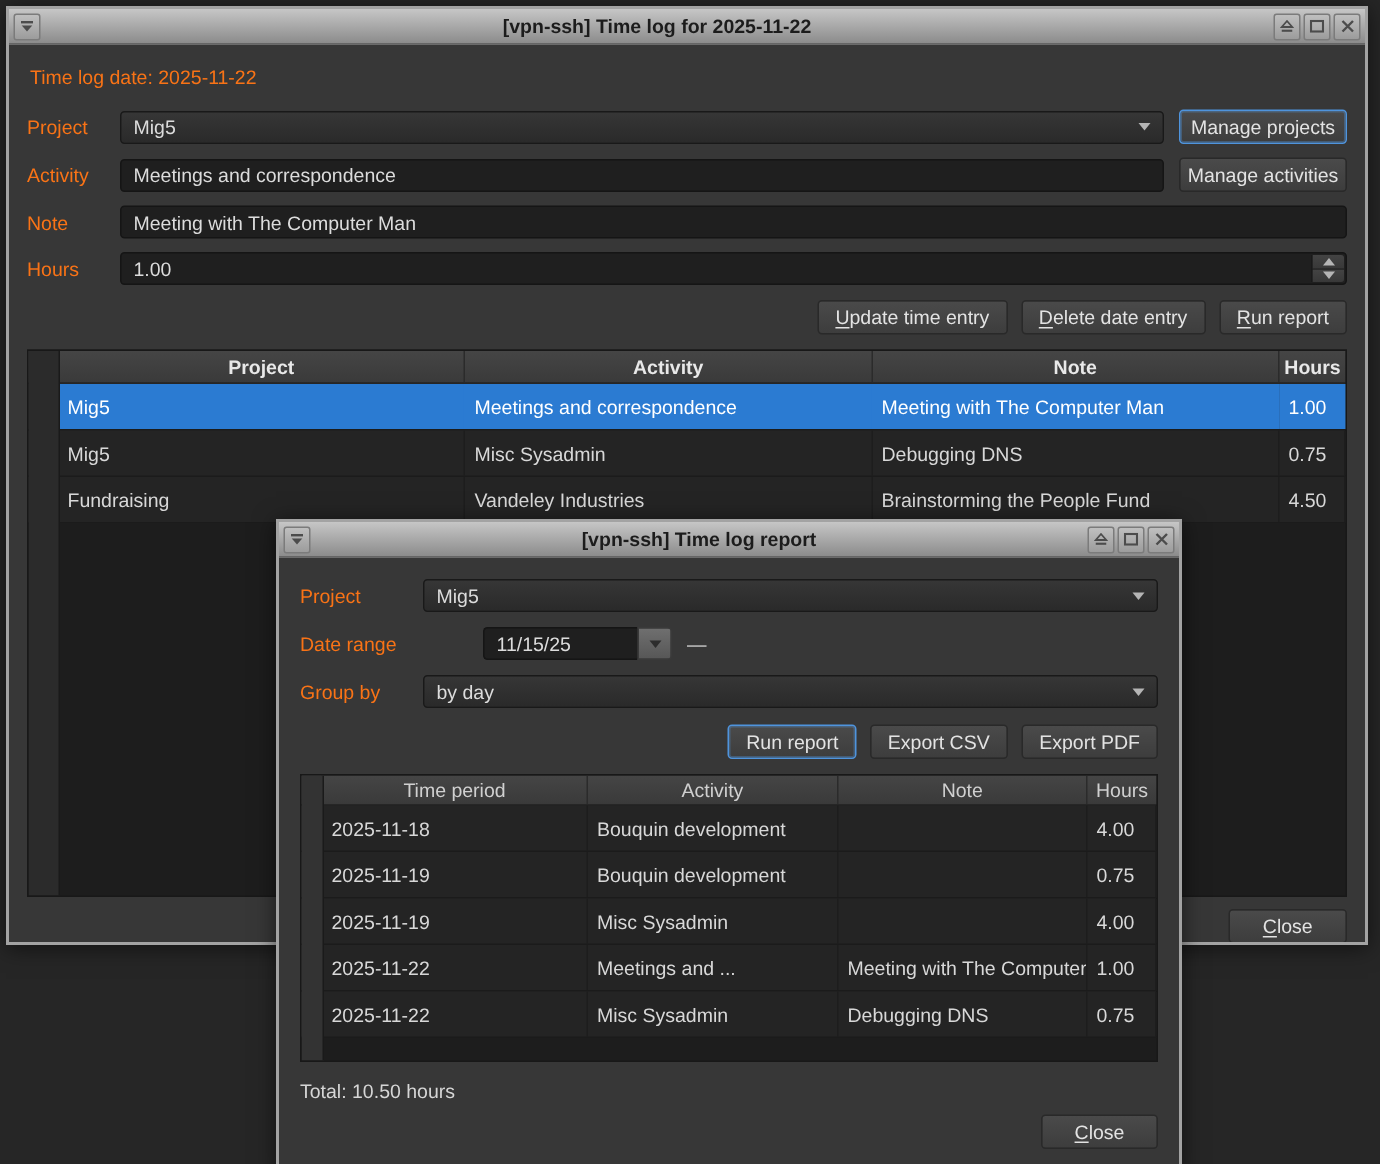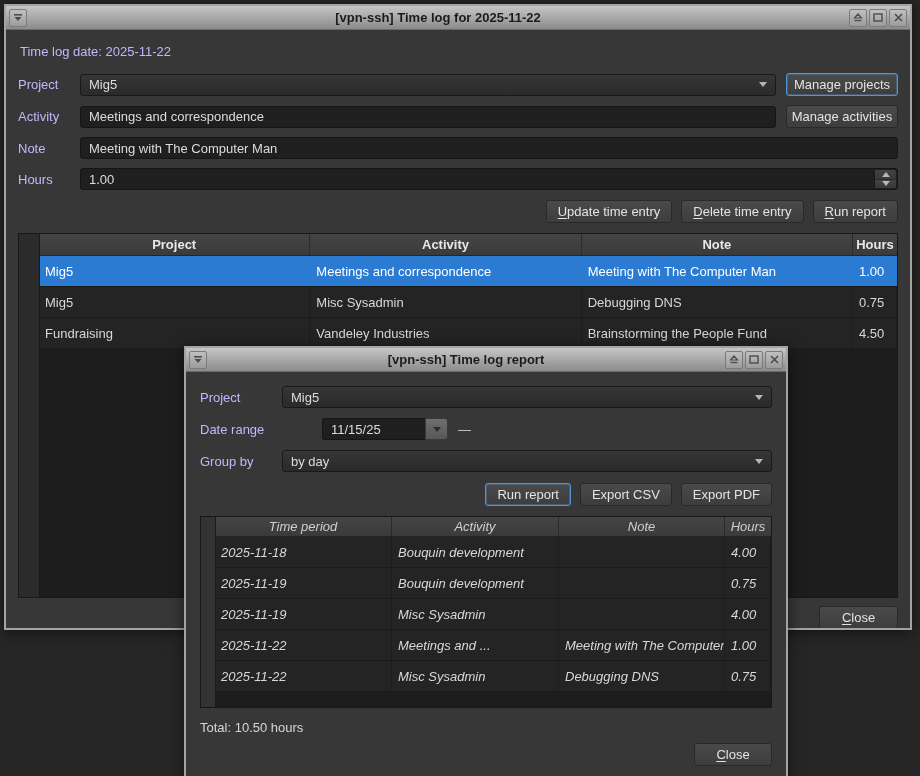--- a/index.html
+++ b/index.html
@@ -32,21 +32,21 @@
   .tb-group{display:flex;gap:2px;z-index:2;}
   .tb-btn{
     width:18px;height:18px;box-sizing:border-box;
     background:linear-gradient(#bfbfbf,#9c9c9c);
     border:1px solid #7b7b7b;border-radius:2px;
     display:flex;align-items:center;justify-content:center;
     padding:0;
   }
   
   .content{padding:8px 12px 10px 12px;box-sizing:border-box;height:calc(100% - 24px);overflow:hidden;}
-  .label{color:#c4b5fd;white-space:nowrap;}
+  .label{color:#f97316;white-space:nowrap;}
   .entry{
     box-sizing:border-box;height:22px;
     background:#1f1f1f;border:1px solid #151515;border-radius:3px;
     color:#dcdcdc;display:flex;align-items:center;padding:0 8px;
     white-space:nowrap;overflow:hidden;
   }
   .combo{
     box-sizing:border-box;height:22px;
     background:linear-gradient(#363636,#2a2a2a);
     border:1px solid #191919;border-radius:3px;
@@ -90,21 +90,21 @@
   .tri-up{width:0;height:0;border-left:4px solid transparent;border-right:4px solid transparent;border-bottom:5px solid #b5b5b5;}
   .tri-dn{width:0;height:0;border-left:4px solid transparent;border-right:4px solid transparent;border-top:5px solid #b5b5b5;}
   .actions{display:flex;justify-content:flex-end;gap:9px;margin-top:10px;}
   
   .tview{
     margin-top:10px;position:relative;
     background:#1d1d1d;border:1px solid #181818;box-sizing:border-box;overflow:hidden;
   }
   .tgrid{display:grid;}
   .main-cols{grid-template-columns:20px 1fr 1fr 1fr 44px;}
-  .rep-cols{grid-template-columns:14px 177px 167px 1fr 46px;font-style:italic;}
+  .rep-cols{grid-template-columns:14px 177px 167px 1fr 46px;}
   .thead{height:21px;background:linear-gradient(#454545,#3a3a3a);border-bottom:1px solid #262626;}
   .thead .hcell{
     display:flex;align-items:center;justify-content:center;
     color:#e8e8e8;border-right:1px solid #2b2b2b;overflow:hidden;white-space:nowrap;
   }
   .bold-head .hcell{font-weight:bold;}
   .rep-head .hcell{color:#d0d0d0;font-weight:normal;}
   .trow{height:30px;background:#242424;border-bottom:1px solid #1b1b1b;}
   .trow .cell{
     display:flex;align-items:center;padding:0 6px;
@@ -225,21 +225,21 @@
       </div>
     </div>
 
     <div class="actions">
       <button class="btn">
           <span class="mn">U</span>
           <span>pdate time entry</span>
         </button>
       <button class="btn">
           <span class="mn">D</span>
-          <span>elete time entry</span>
+          <span>elete date entry</span>
         </button>
       <button class="btn">
           <span class="mn">R</span>
           <span>un report</span>
         </button>
     </div>
 
     <div class="tview" style="height:365px;">
       <div class="gutter-strip"></div>
       <div class="tgrid main-cols thead bold-head">

